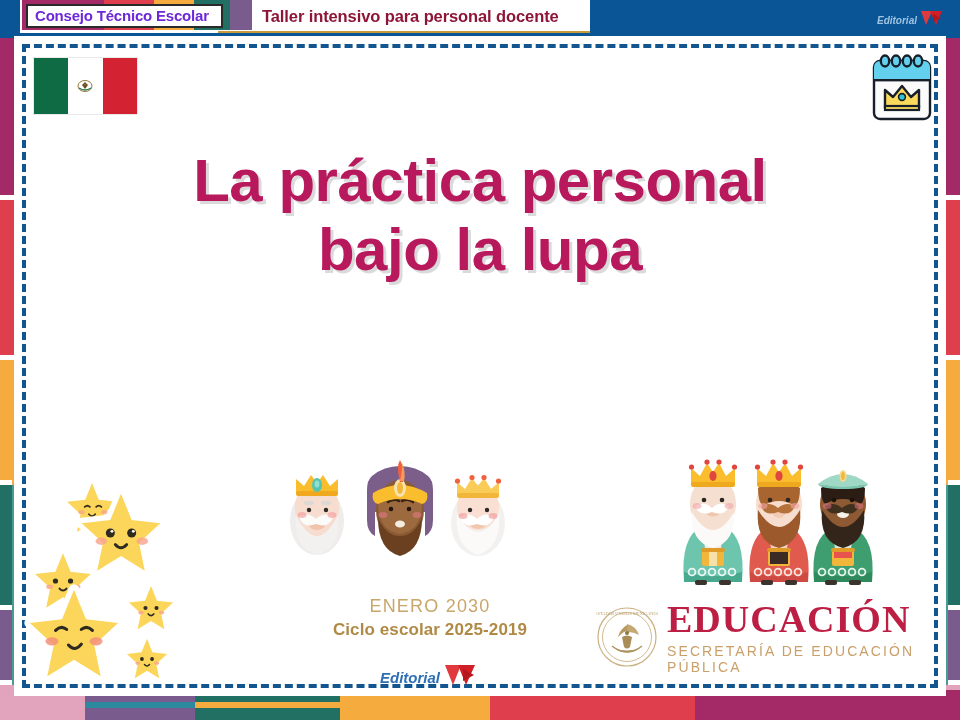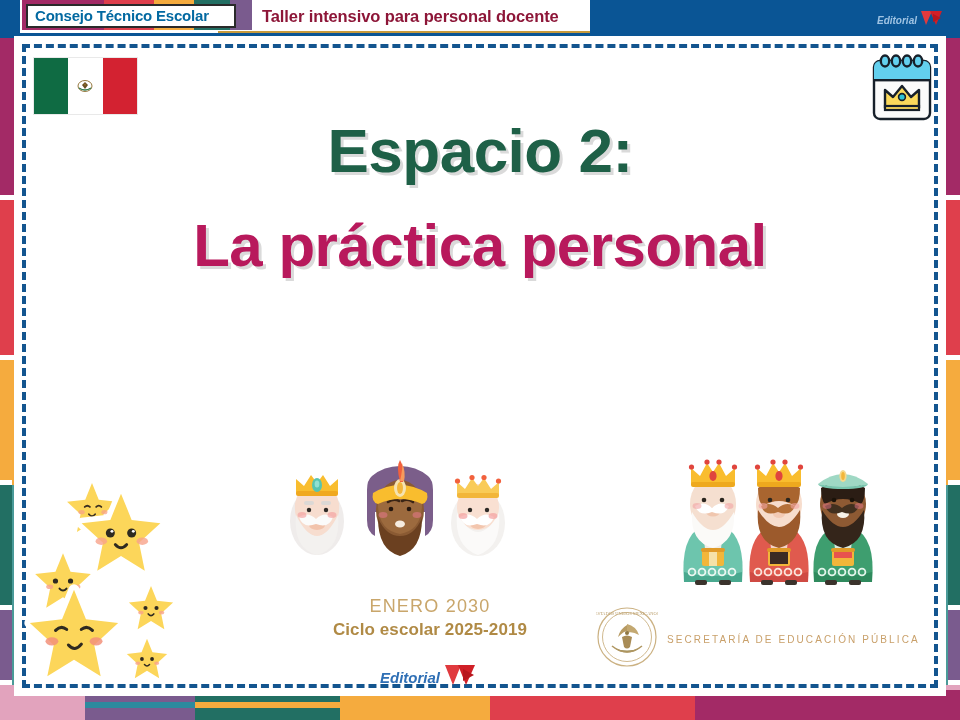--- a/index.html
+++ b/index.html
@@ -19,22 +19,22 @@
     position:absolute; left:0; top:0; width:960px; height:38px;
     background:#0a5595; z-index:3;
   }
   .header-white {
     position:absolute; left:20px; top:0px; width:570px; height:33px;
     background:#ffffff; z-index:4;
   }
   .cte-badge {
     position:absolute; left:26px; top:4px; z-index:6;
     background:#ffffff; border:2px solid #2a2a2a;
-    padding:1px 25px 2px 7px;
-    font-size:15px; font-weight:700; color:#0369a1; letter-spacing:-0.2px;
+    padding:1px 12px 2px 7px;
+    font-size:15px; font-weight:700; color:#6d28d9; letter-spacing:-0.2px;
     white-space:nowrap;
   }
   .cte-colorbar { position:absolute; left:22px; top:0px; width:230px; height:30px; z-index:5; display:flex; }
   .cte-colorbar .seg { height:30px; }
 
   .taller-text {
     position:absolute; left:262px; top:7px; z-index:6;
     font-size:16.5px; font-weight:700; color:#8d1638;
     letter-spacing:-0.1px; white-space:nowrap;
   }
@@ -120,21 +120,21 @@
 
   
   .emd-bottom { position:absolute; left:380px; top:662px; z-index:9; display:flex; align-items:center; gap:4px; }
   .emd-bottom .word { font-size:15px; font-weight:700; color:#2f6fb5; font-style:italic; }
 
   
   .sep { position:absolute; left:596px; top:606px; width:336px; height:62px; z-index:9; display:flex; align-items:center; gap:9px; }
   .sep-seal { width:62px; height:62px; flex:0 0 auto; }
   .sep-text { display:flex; flex-direction:column; justify-content:center; }
   .sep-edu { font-family:"Liberation Serif", serif; font-size:38px; font-weight:700; color:#bd1f44; letter-spacing:1px; line-height:1; }
-  .sep-sub { font-size:10px; color:#c9a06a; letter-spacing:2.1px; margin-top:5px; }
+  .sep-sub { font-size:14px; color:#c9a06a; letter-spacing:2.1px; margin-top:5px; }
 </style>
 </head>
 <body>
 
 <div class="top-strips">
     <div class="seg" style="width: 130px; background: rgb(163, 42, 102);"></div>
     <div class="seg" style="width: 130px; background: rgb(223, 63, 76);"></div>
     <div class="seg" style="width: 120px; background: rgb(245, 171, 62);"></div>
     <div class="seg" style="width: 120px; background: rgb(34, 111, 99);"></div>
     <div class="seg" style="width: 90px; background: rgb(122, 91, 142);"></div>
@@ -225,23 +225,23 @@
       <ellipse cx="41" cy="11" rx="4.2" ry="5.5" fill="#63d0ee"></ellipse>
       <ellipse cx="52" cy="11" rx="4.2" ry="5.5" fill="#63d0ee"></ellipse>
     </g>
     <path d="M19 58 L19 40 L27 47 L36 36 L45 47 L53 40 L53 58 Z" fill="#fbd95b" stroke="#17202a" stroke-width="2.4" stroke-linejoin="round"></path>
     <rect x="19" y="56" width="34" height="4" fill="#fbd95b" stroke="#17202a" stroke-width="2.2"></rect>
     <circle cx="36" cy="47" r="3.4" fill="#2fc4d6" stroke="#17202a" stroke-width="1.6"></circle>
   </svg>
 </div>
 
 <div class="title-wrap">
-  <div class="t1">Espacio 2:</div>
   <div class="t2">
     <div>La práctica personal</div>
+    <div>bajo la lupa</div>
   </div>
 </div>
 
 <div class="stars">
   <svg viewBox="0 0 200 215">
     <g>
 
       <g transform="translate(48,12) scale(0.52)">
         <path d="M50 2 L63 34 L98 38 L72 62 L79 96 L50 78 L21 96 L28 62 L2 38 L37 34 Z" fill="#ffffff" stroke="#ffffff" stroke-width="14" stroke-linejoin="round"></path>
         <path d="M50 2 L63 34 L98 38 L72 62 L79 96 L50 78 L21 96 L28 62 L2 38 L37 34 Z" fill="#fcd65a"></path>
@@ -494,15 +494,16 @@
     <circle cx="31" cy="31" r="24.5" fill="none" stroke="#cbb182" stroke-width="0.9"></circle>
     <text x="31" y="9" text-anchor="middle" font-size="4.4" fill="#b99c68" font-family="Liberation Serif, serif">ESTADOS UNIDOS MEXICANOS</text>
     <path d="M31 18 q9 2 12 11 q-7 -4 -12 -2 z" fill="#c3a871"></path>
     <path d="M31 19 q-7 4 -9 12 q6 -6 9 -6 z" fill="#b79a62"></path>
     <path d="M26 31 q5 -3 10 0 l-2 10 q-3 3 -6 0 z" fill="#a98c56"></path>
     <path d="M18 42 q13 9 26 0 q-13 5 -26 0" fill="#9e8c55"></path>
     <path d="M16 40 q15 12 30 0" fill="none" stroke="#b09762" stroke-width="1.6"></path>
     <circle cx="31" cy="27" r="2" fill="#8f7742"></circle>
   </svg>
   <div class="sep-text">
+    <div class="sep-edu">EDUCACIÓN</div>
     <div class="sep-sub">SECRETARÍA DE EDUCACIÓN PÚBLICA</div>
   </div>
 </div>
 
 </body></html>

